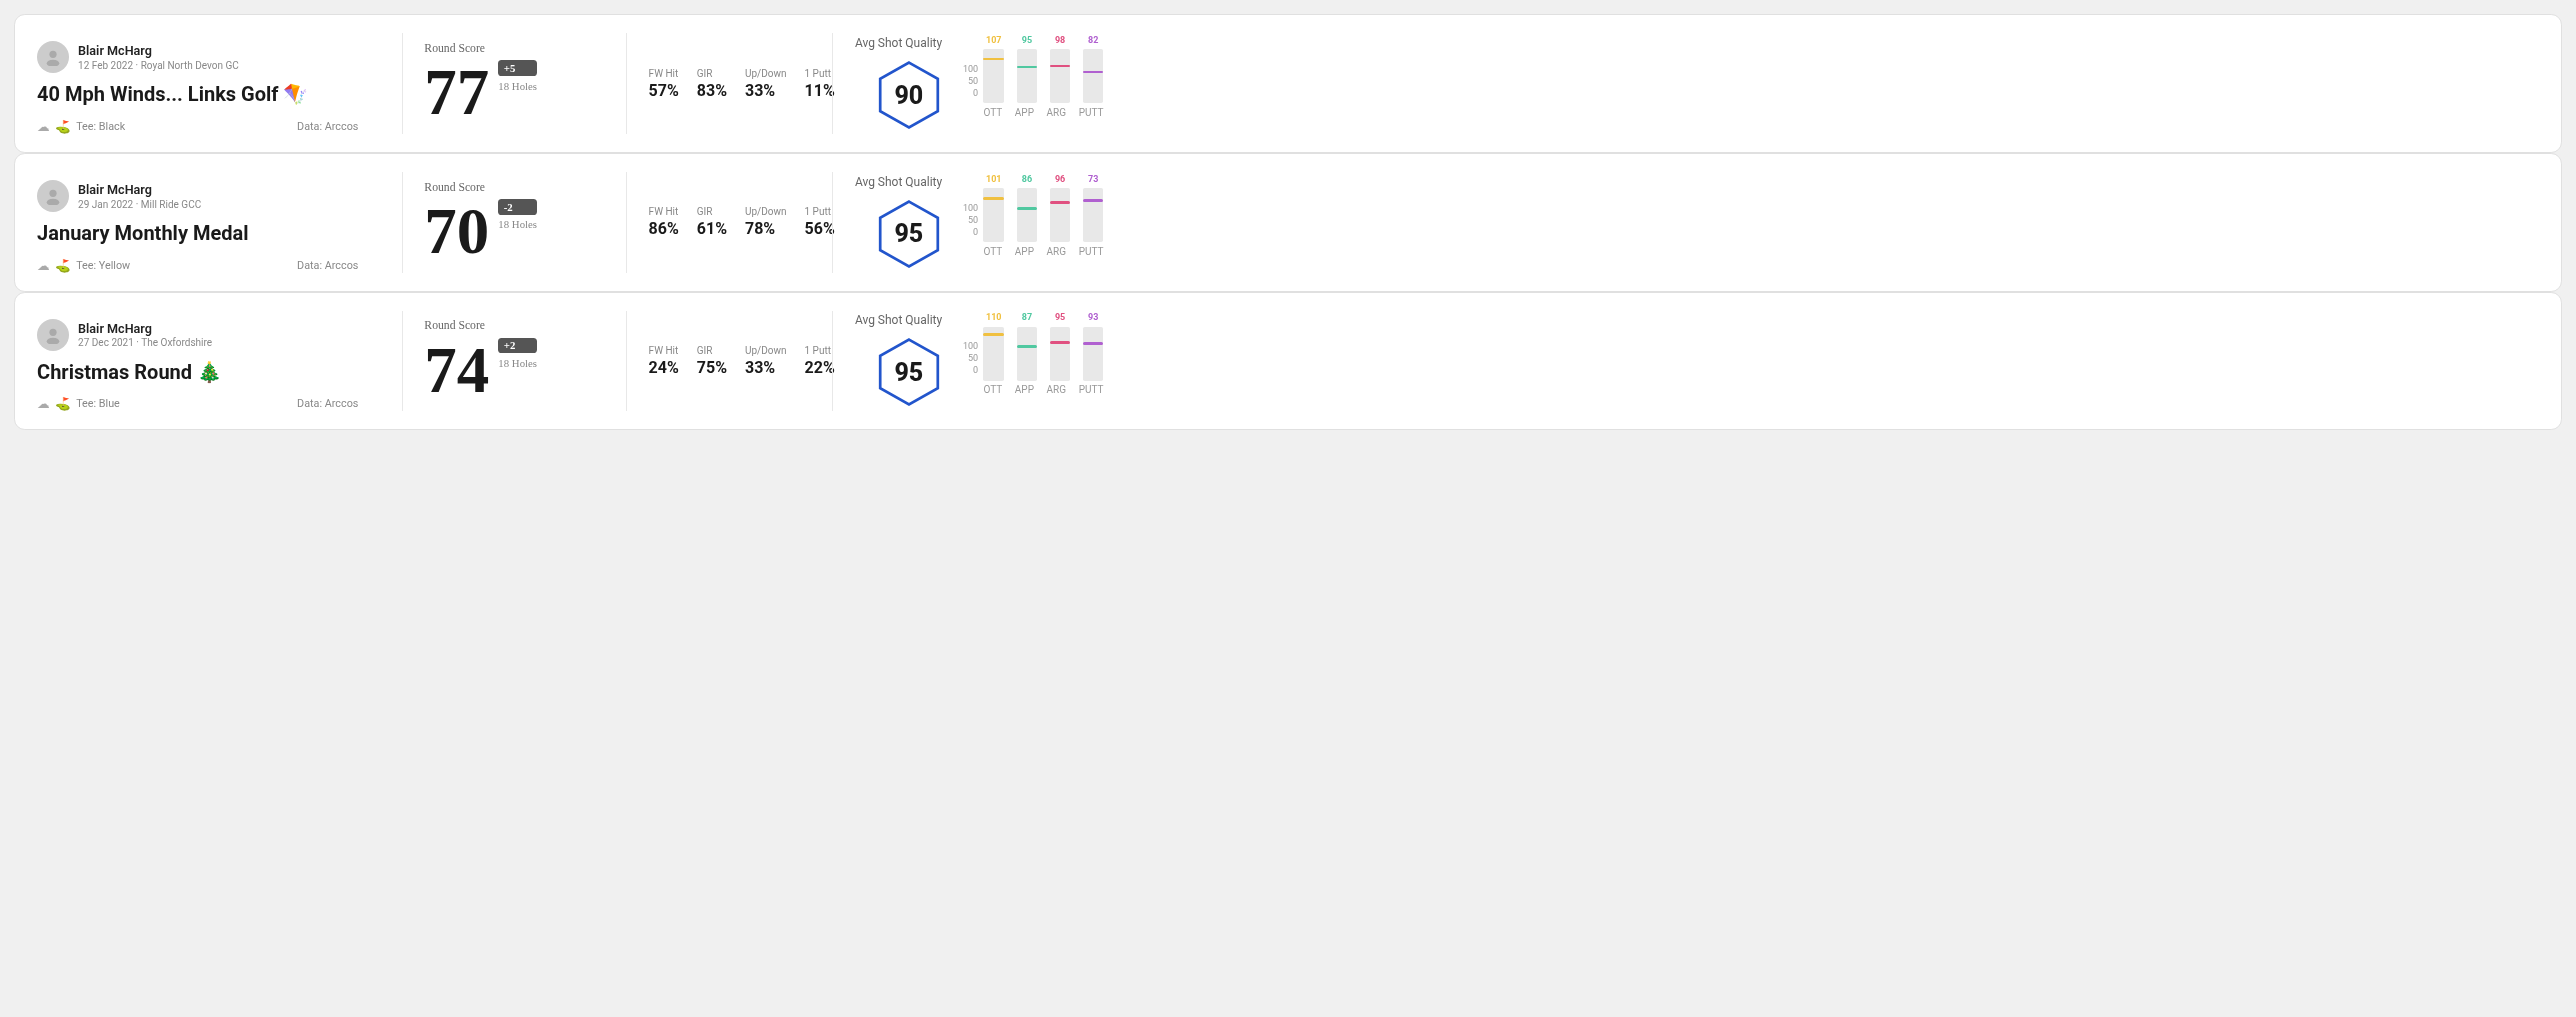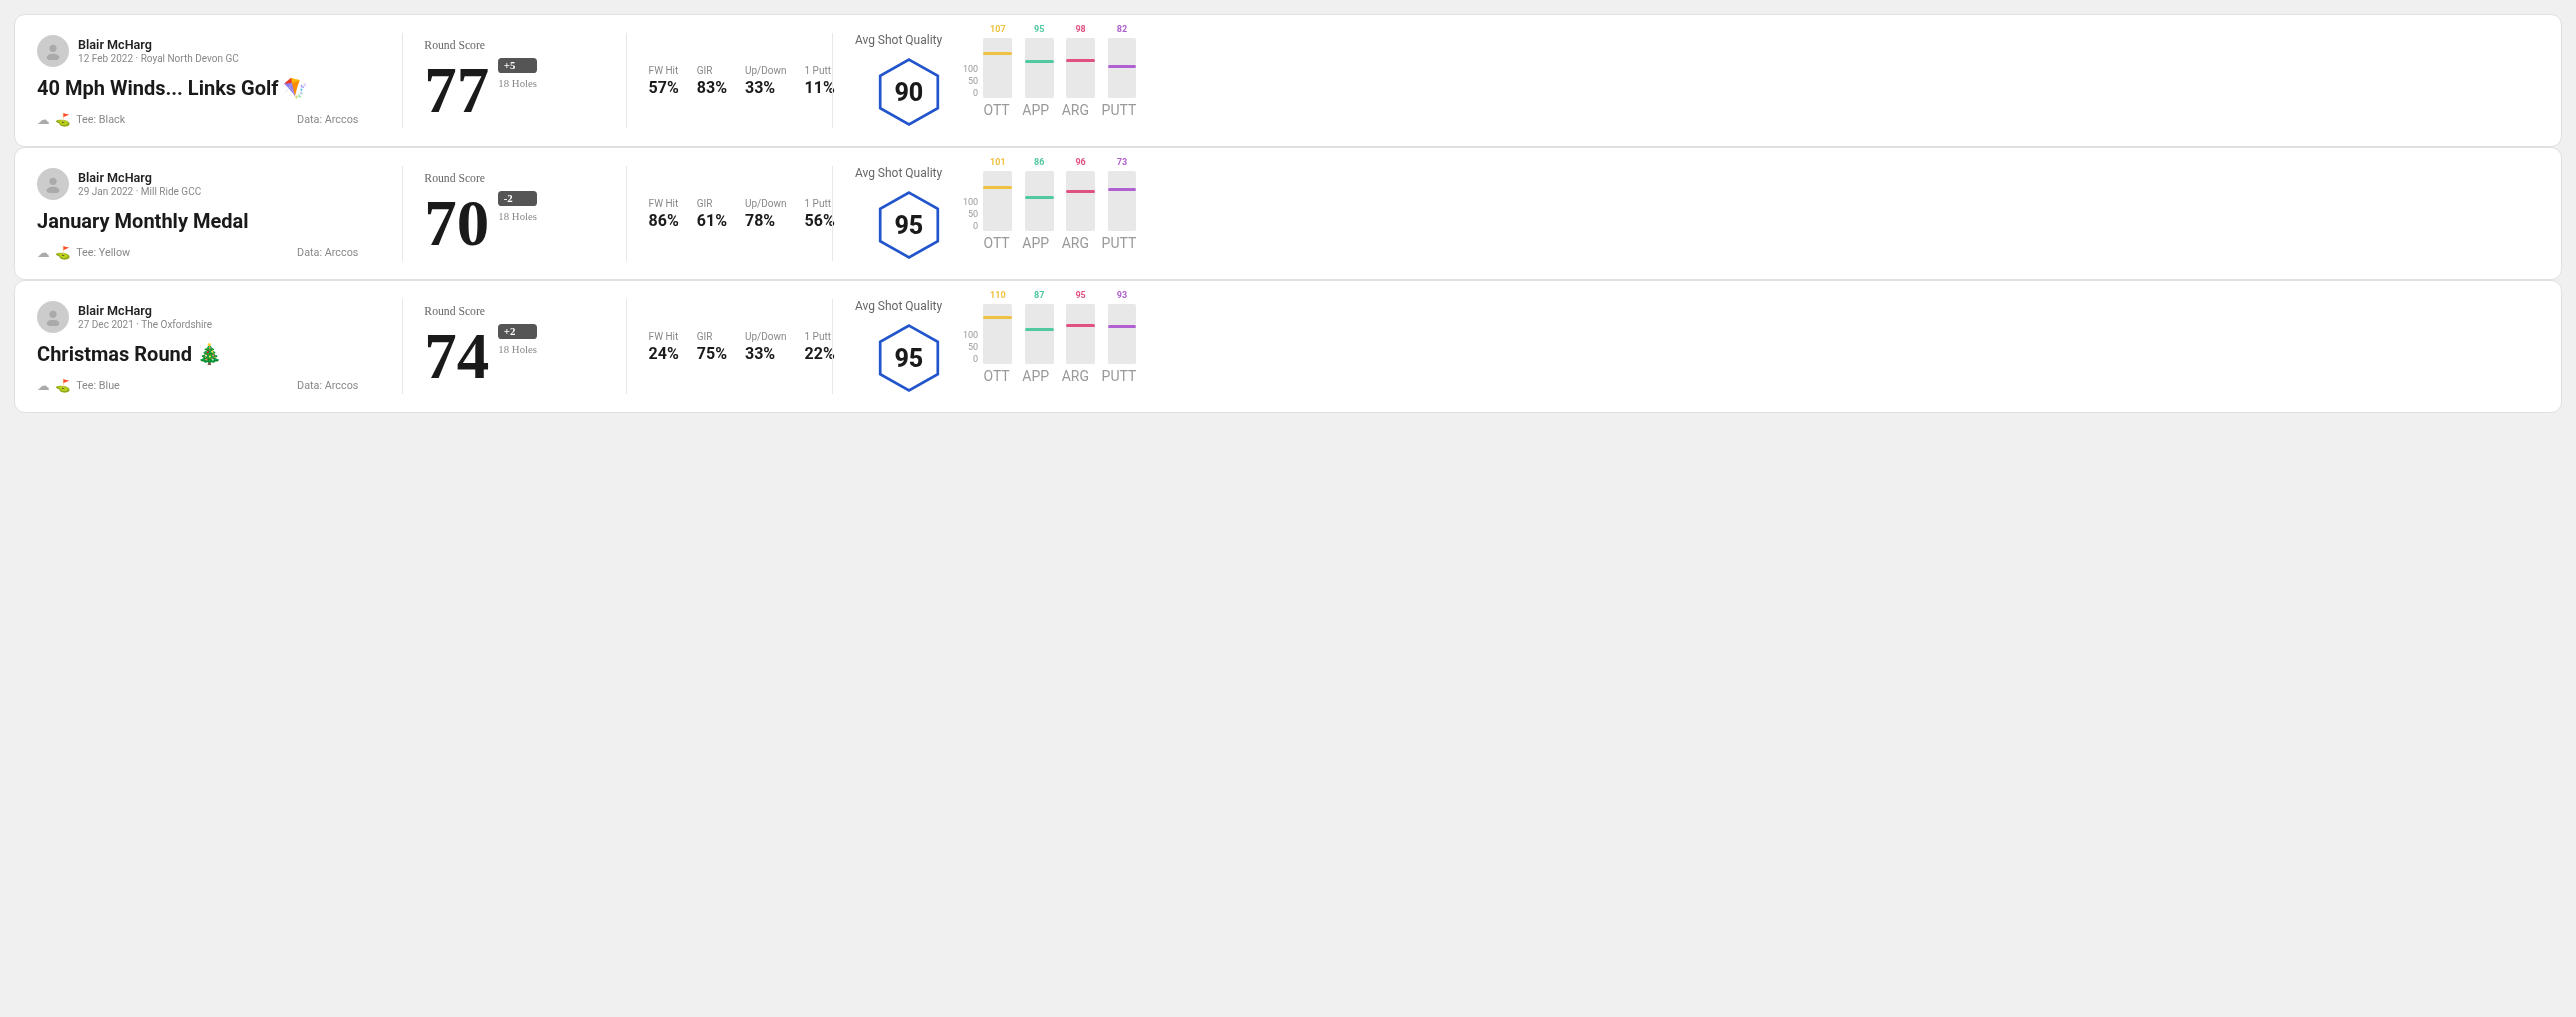--- a/index.html
+++ b/index.html
@@ -17,20 +17,21 @@
       border: 0.9px solid #e0e0e0;
       padding: 18px 21.7px;
       display: flex;
       align-items: center;
       gap: 0;
     }
     .left-section {
       width: 343px;
       flex-shrink: 0;
       padding-right: 21.7px;
+      margin-top: 8px;
     }
     .player-info {
       display: flex;
       align-items: center;
       gap: 9px;
       margin-bottom: 9px;
     }
     .avatar {
       width: 32px;
       height: 32px;
@@ -207,31 +208,31 @@
       gap: 12.6px;
       height: 54px;
       align-items: flex-end;
     }
     .x-labels-row {
       display: flex;
       gap: 12.6px;
       margin-top: 3.6px;
     }
     .x-label {
-      font-size: 14px;
+      font-size: 10px;
       color: #999;
       flex: 1;
     }
     .bar-col {
       flex: 1;
       display: flex;
       flex-direction: column;
       align-items: center;
       gap: 1.8px;
-      height: 60px;
+      height: 54px;
       position: relative;
     }
     .bar-top-value {
       font-size: 9px;
       font-weight: 700;
       position: absolute;
       top: -14.4px;
     }
     .bar-bg {
       width: 100%;

